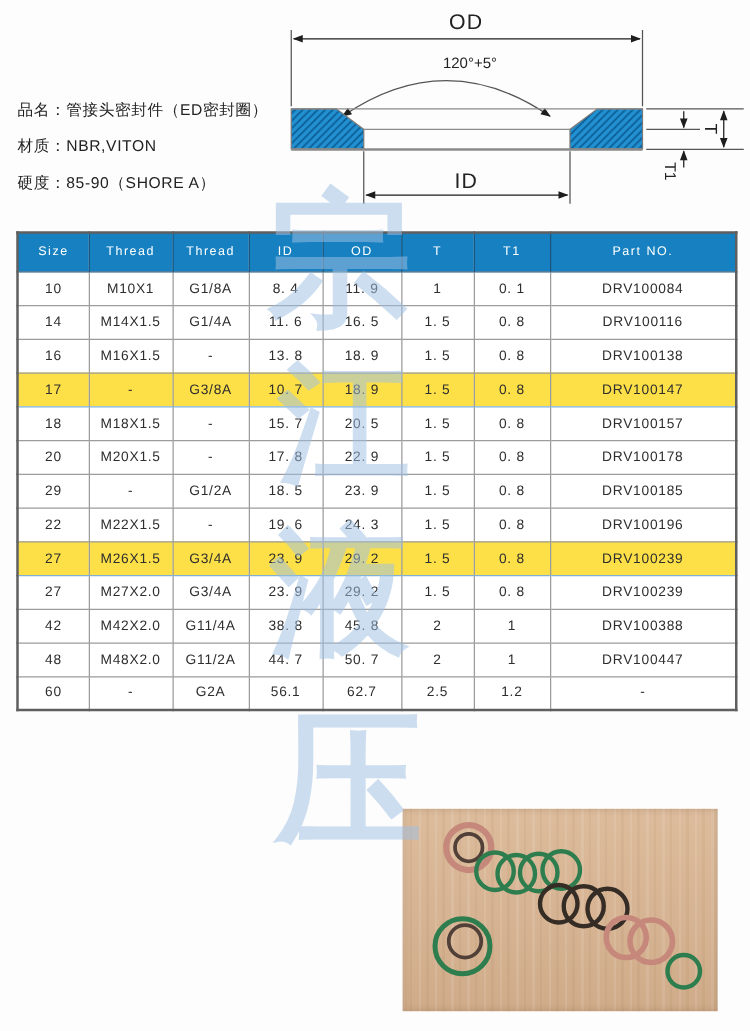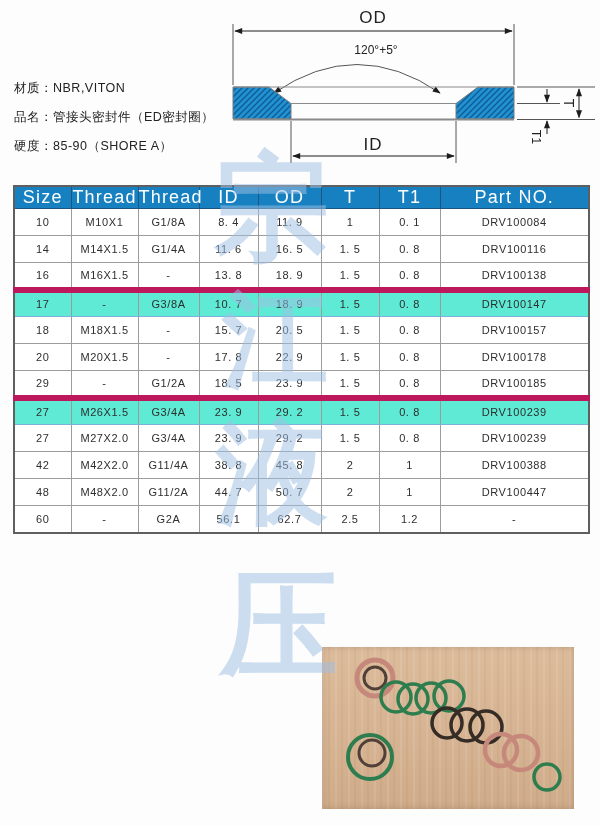--- a/index.html
+++ b/index.html
@@ -17,30 +17,30 @@
   .product-info .info-label { color:#222; }
 
   
   .diagram-svg { position:absolute; left:0; top:0; z-index:1; }
   .dim-text { fill:#222; font-family:"Liberation Sans","DejaVu Sans",sans-serif; }
 
   
   .spec-table-wrap { position:absolute; left:13px; top:185px; z-index:3; }
   table.spec { border-collapse:collapse; table-layout:fixed; width:575px; border:2px solid #5f5f5f; }
   table.spec th {
-    height:14px; background:#1680c0; color:#ffffff;
-    font-size:18px; font-weight:400; letter-spacing:1.2px;
+    height:31px; background:#1680c0; color:#ffffff;
+    font-size:10px; font-weight:400; letter-spacing:1.2px;
     border:1px solid #1c567e; text-align:center; vertical-align:middle;
   }
   table.spec td {
     height:27px; background:#ffffff; color:#2e2e2e;
     font-size:11px; letter-spacing:0.6px;
     border:1px solid #9c9c9c; text-align:center; vertical-align:middle;
   }
-  table.spec tr.hl td { background:#5eead4; border-top:6px solid #be185d; border-bottom:1px solid #7fb0d6; }
+  table.spec tr.hl td { background:#fde047; border-top:1px solid #be185d; border-bottom:1px solid #7fb0d6; }
 
   
   .watermark { position:absolute; left:0; top:0; width:600px; height:825px; z-index:10; pointer-events:none; }
   .watermark .wm-char {
     position:absolute; font-weight:bold; line-height:1;
     color:#9fc0e4; opacity:0.52;
     font-family:"Liberation Sans","DejaVu Sans",sans-serif;
   }
   .wm-0 { left:214px; top:150px; font-size:116px; }
   .wm-1 { left:222px; top:286px; font-size:106px; }
@@ -57,24 +57,24 @@
   }
   .oring-photo svg { position:absolute; left:0; top:0; }
 </style>
 </head>
 <body>
 
 <div class="page">
 
   <div class="product-info">
     <div class="info-row">
-      <span class="info-label">材质：</span><span>NBR,VITON</span>
+      <span class="info-label">品名：</span><span>管接头密封件（ED密封圈）</span>
     </div>
     <div class="info-row">
-      <span class="info-label">品名：</span><span>管接头密封件（ED密封圈）</span>
+      <span class="info-label">材质：</span><span>NBR,VITON</span>
     </div>
     <div class="info-row">
       <span class="info-label">硬度：</span><span>85-90（SHORE A）</span>
     </div>
   </div>
 
   <svg class="diagram-svg" width="600" height="182" viewBox="0 0 600 182">
     <defs>
       <pattern id="hatch" width="6" height="6" patternUnits="userSpaceOnUse">
         <rect width="6" height="6" fill="#2191d2"></rect>
@@ -203,20 +203,30 @@
           <tr>
             <td>29</td>
             <td>-</td>
             <td>G1/2A</td>
             <td>18. 5</td>
             <td>23. 9</td>
             <td>1. 5</td>
             <td>0. 8</td>
             <td>DRV100185</td>
           </tr>
+          <tr>
+            <td>22</td>
+            <td>M22X1.5</td>
+            <td>-</td>
+            <td>19. 6</td>
+            <td>24. 3</td>
+            <td>1. 5</td>
+            <td>0. 8</td>
+            <td>DRV100196</td>
+          </tr>
           <tr class="hl">
             <td>27</td>
             <td>M26X1.5</td>
             <td>G3/4A</td>
             <td>23. 9</td>
             <td>29. 2</td>
             <td>1. 5</td>
             <td>0. 8</td>
             <td>DRV100239</td>
           </tr>

